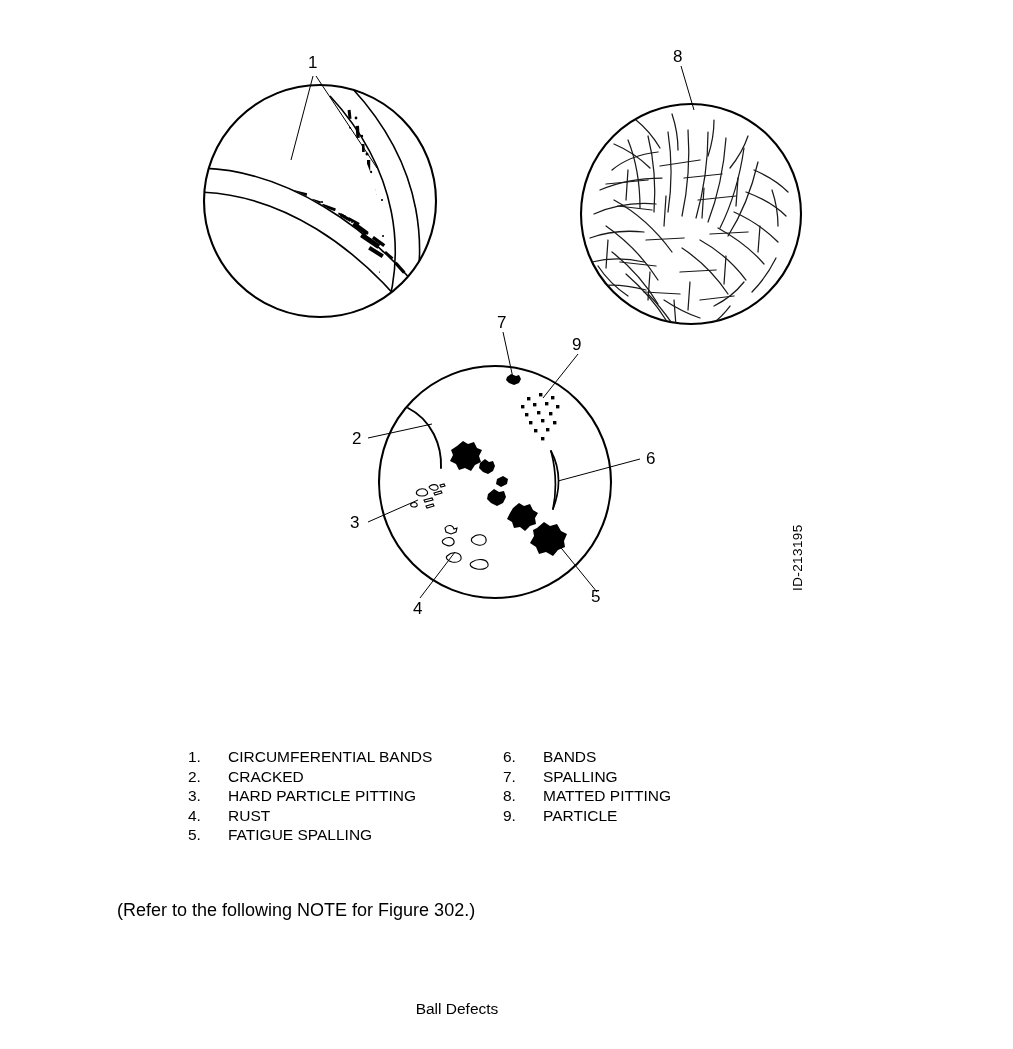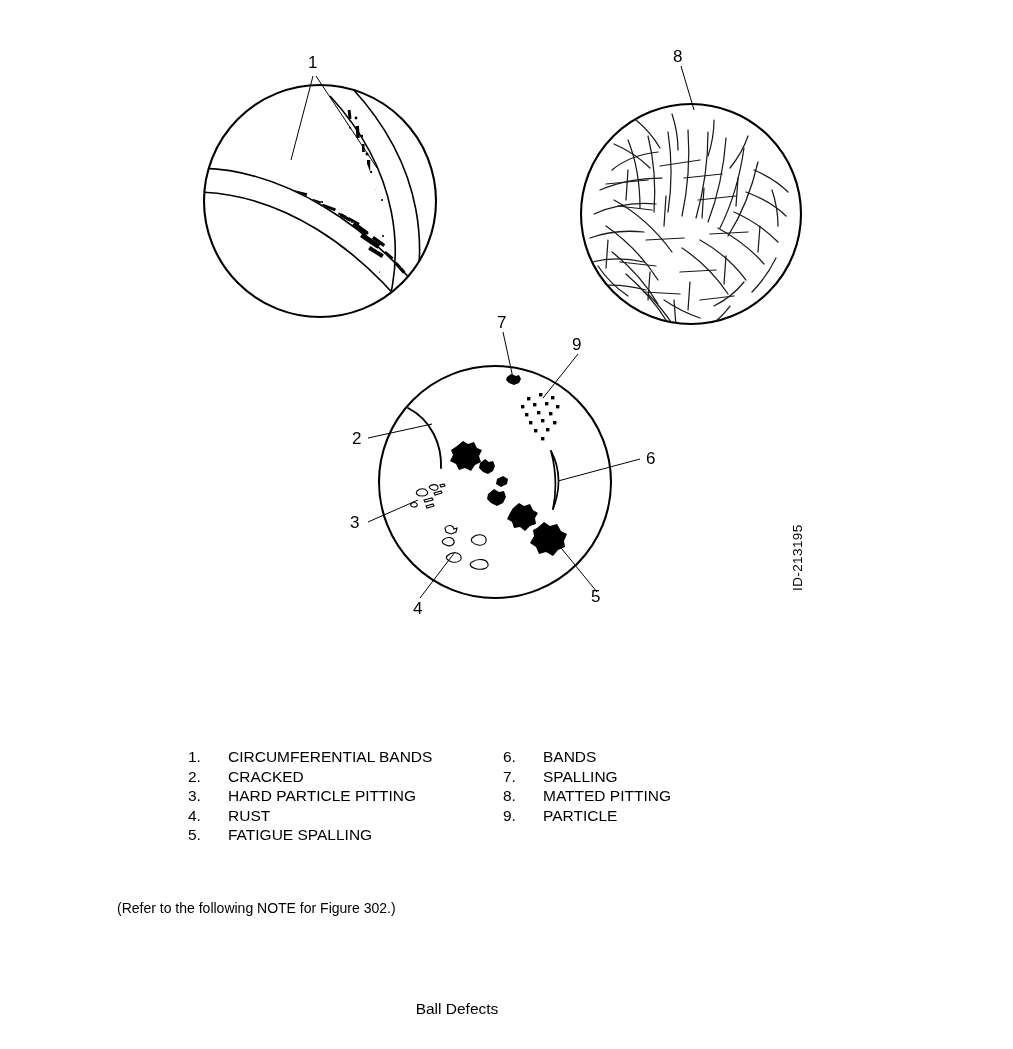--- a/index.html
+++ b/index.html
@@ -102,21 +102,21 @@
   }
   .legend-label {
     flex: 0 0 auto;
   }
 
   
   #note {
     position: absolute;
     left: 117px;
     top: 900px;
-    font-size: 14px;
+    font-size: 18px;
     white-space: nowrap;
   }
 
   
   #caption {
     position: absolute;
     left: 0;
     top: 999px;
     width: 914px;
     text-align: center;

